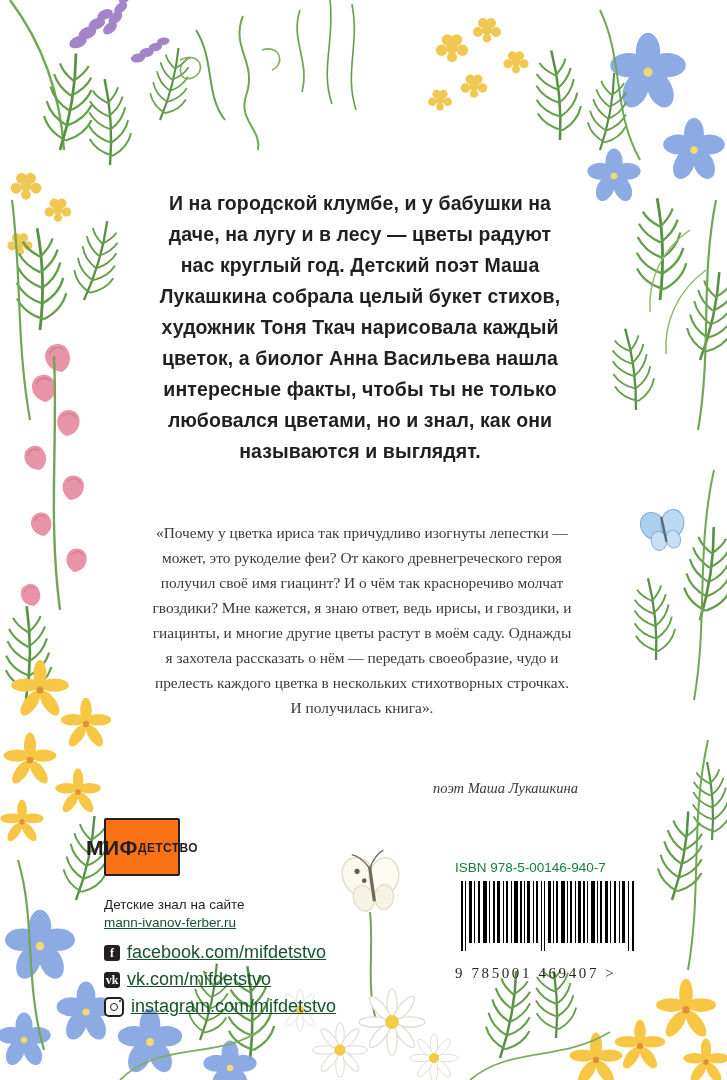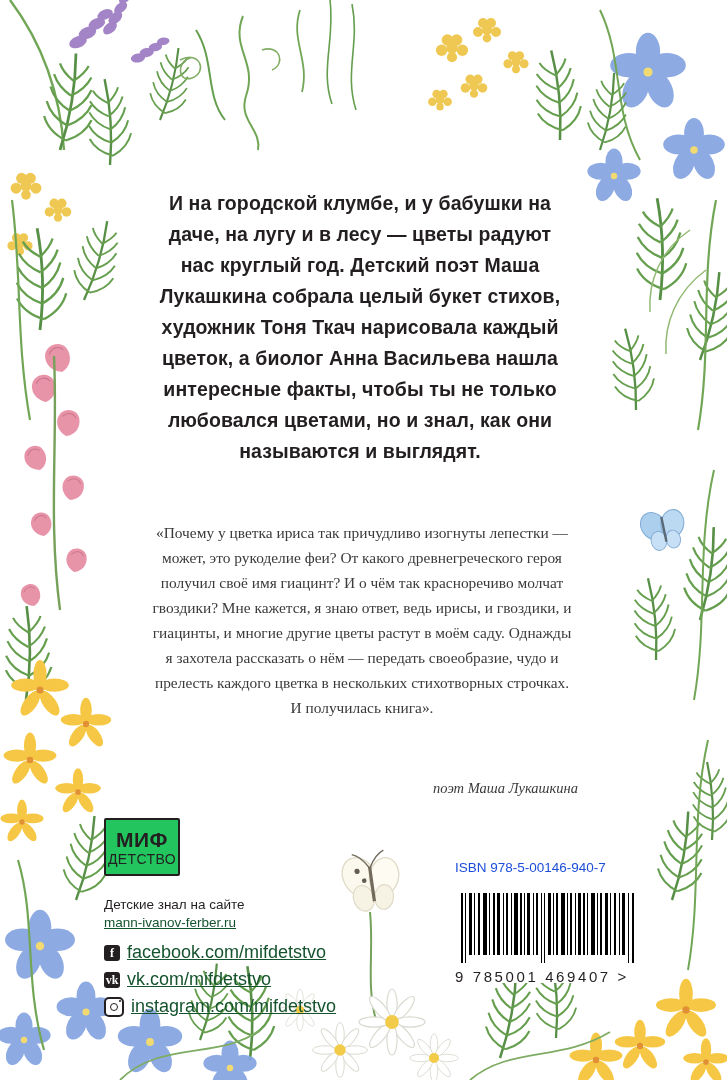--- a/index.html
+++ b/index.html
@@ -70,40 +70,40 @@
     color: #3a3a3a;
   }
 
   
   .logo {
     position: absolute;
     left: 104px;
     top: 818px;
     width: 72px;
     height: 54px;
-    background: #22c55e;
+    background: #f97316;
     border: 2px solid #231f20;
     border-radius: 2px;
     display: flex;
-    flex-direction: column;
+    flex-direction: row;
     align-items: center;
     justify-content: center;
     line-height: 1;
   }
   .logo-main {
     font-family: "Liberation Sans", sans-serif;
     font-weight: 700;
     font-size: 21px;
     letter-spacing: 0.5px;
     color: #231f20;
   }
   .logo-sub {
     font-family: "Liberation Sans", sans-serif;
-    font-weight: 400;
-    font-size: 14px;
+    font-weight: 700;
+    font-size: 12px;
     letter-spacing: 0.4px;
     color: #231f20;
     margin-top: 2px;
   }
 
   
   .contacts {
     position: absolute;
     left: 104px;
     top: 896px;
@@ -172,41 +172,41 @@
   
   .isbn-block {
     position: absolute;
     left: 455px;
     top: 860px;
     width: 190px;
   }
   .isbn-text {
     font-family: "Liberation Sans", sans-serif;
     font-size: 13.5px;
-    color: #1d4ed8;
-    margin-bottom: 16px;
+    color: #15803d;
+    margin-bottom: 4px;
     white-space: nowrap;
   }
   .barcode-box {
     width: 190px;
     height: 92px;
     background: #ffffff;
     position: relative;
   }
   .barcode-bars {
     width: 190px;
     height: 74px;
     display: block;
   }
   .barcode-digits {
-    font-family: Liberation Sans, sans-serif;
+    font-family: Liberation Serif, serif;
     font-size: 15px;
     letter-spacing: 2.6px;
     color: #231f20;
-    margin-top: 3px;
+    margin-top: 12px;
     white-space: nowrap;
   }
 </style>
 </head>
 <body>
 
 <div id="floral-frame">
 <svg viewBox="0 0 727 1080" xmlns="http://www.w3.org/2000/svg">
   <defs>
     <g id="fern">

